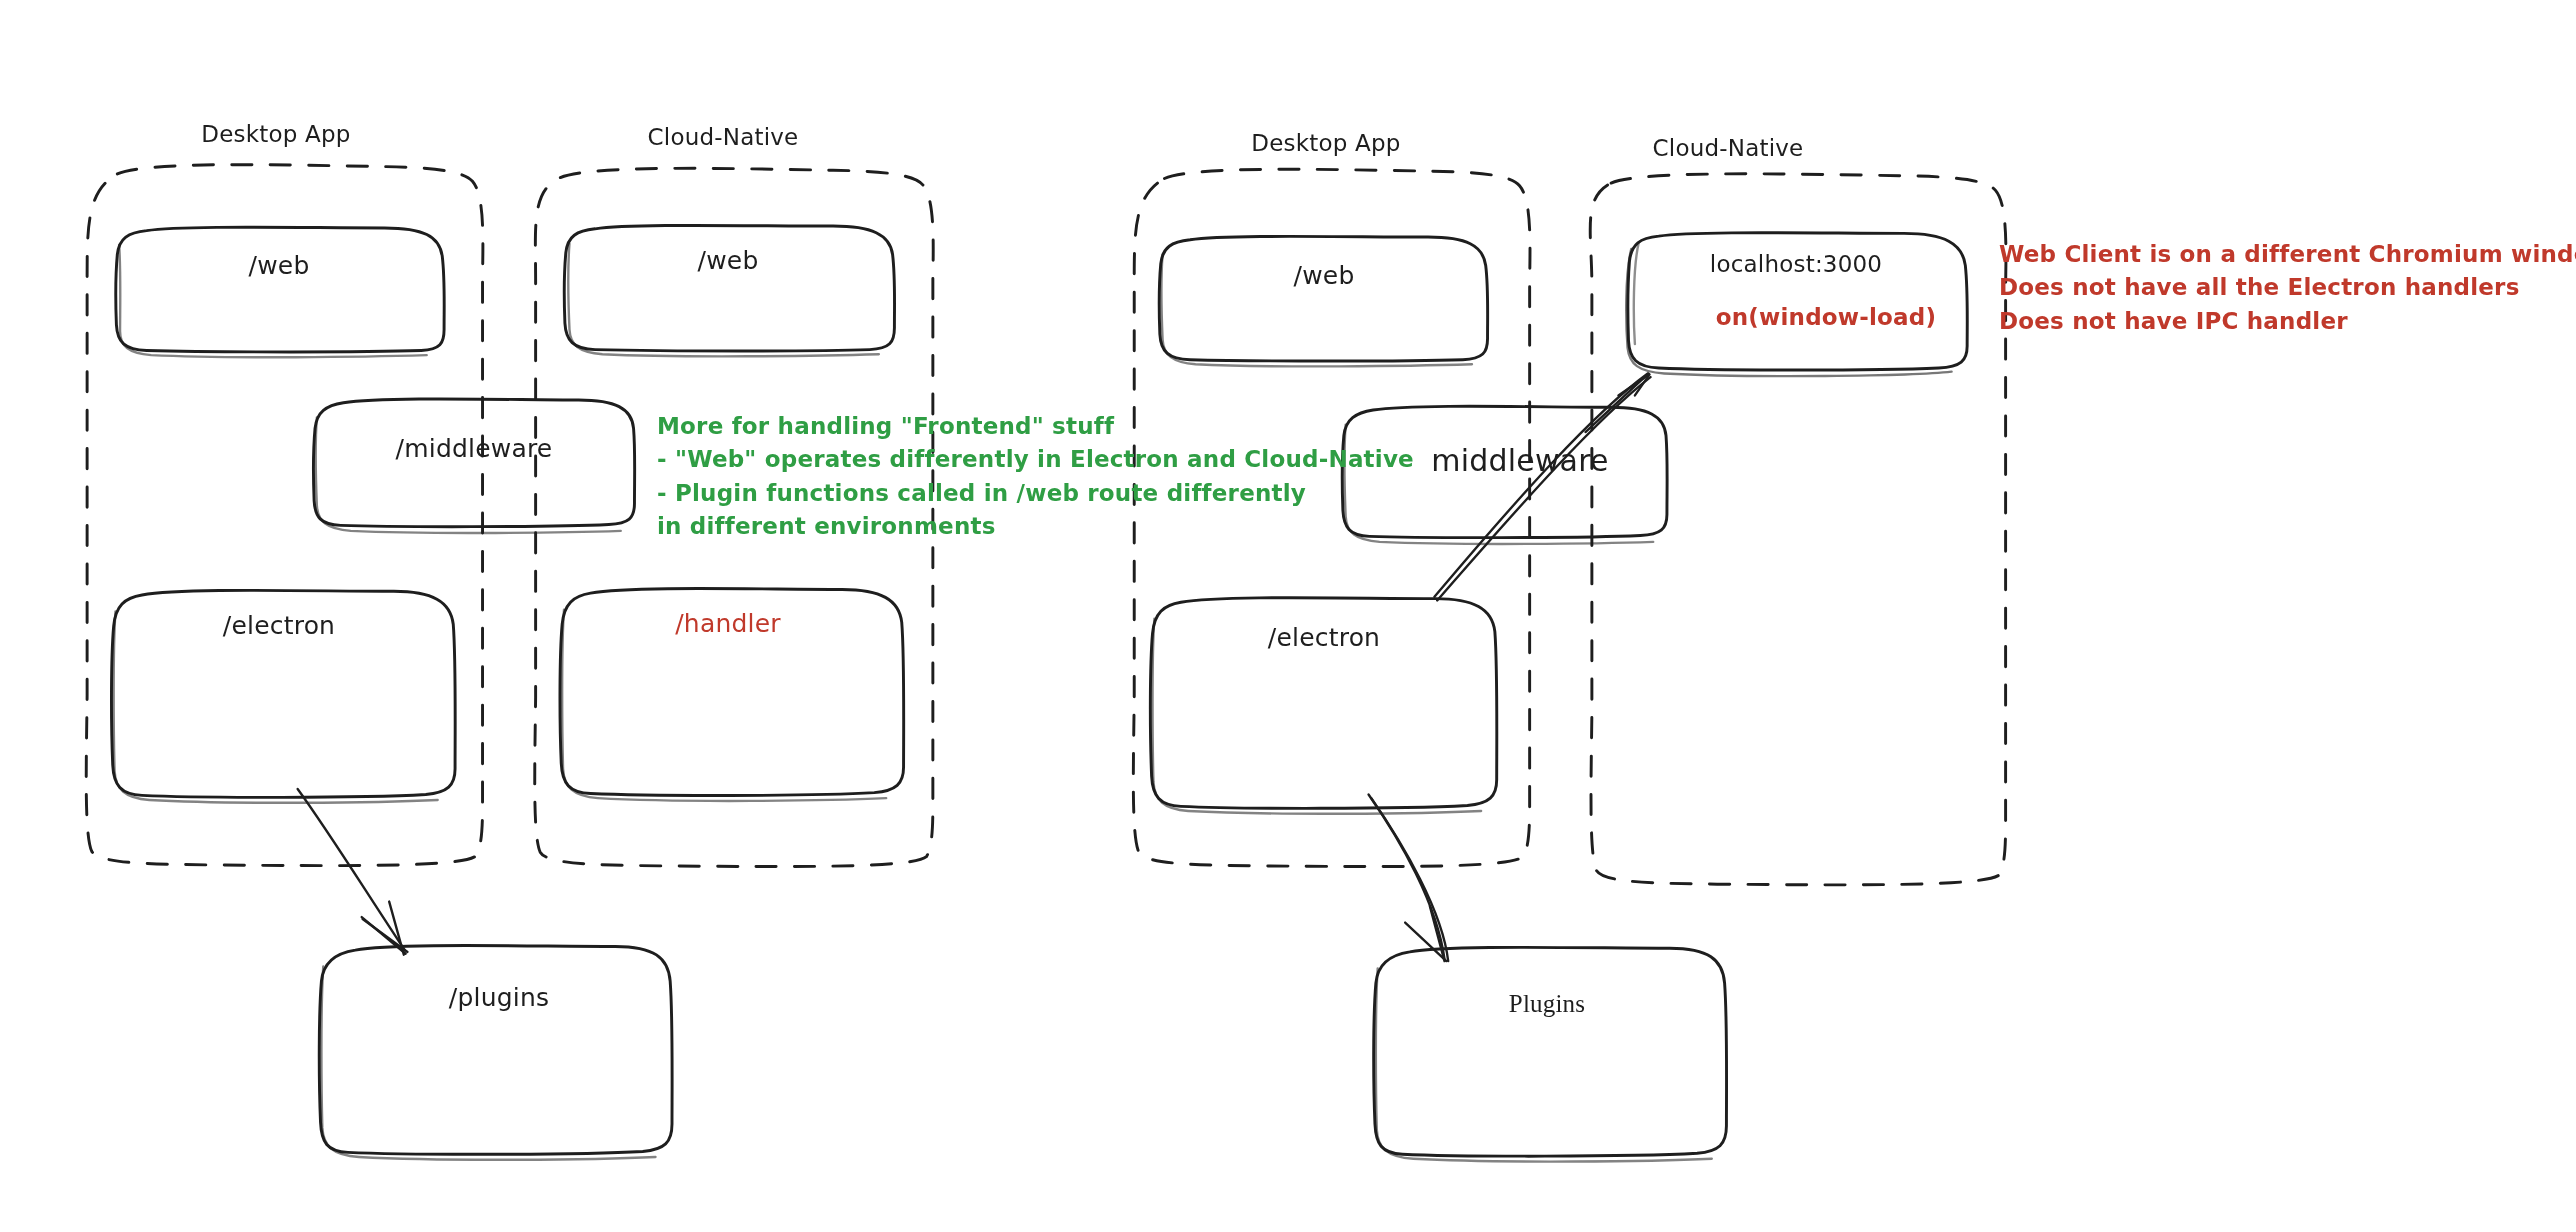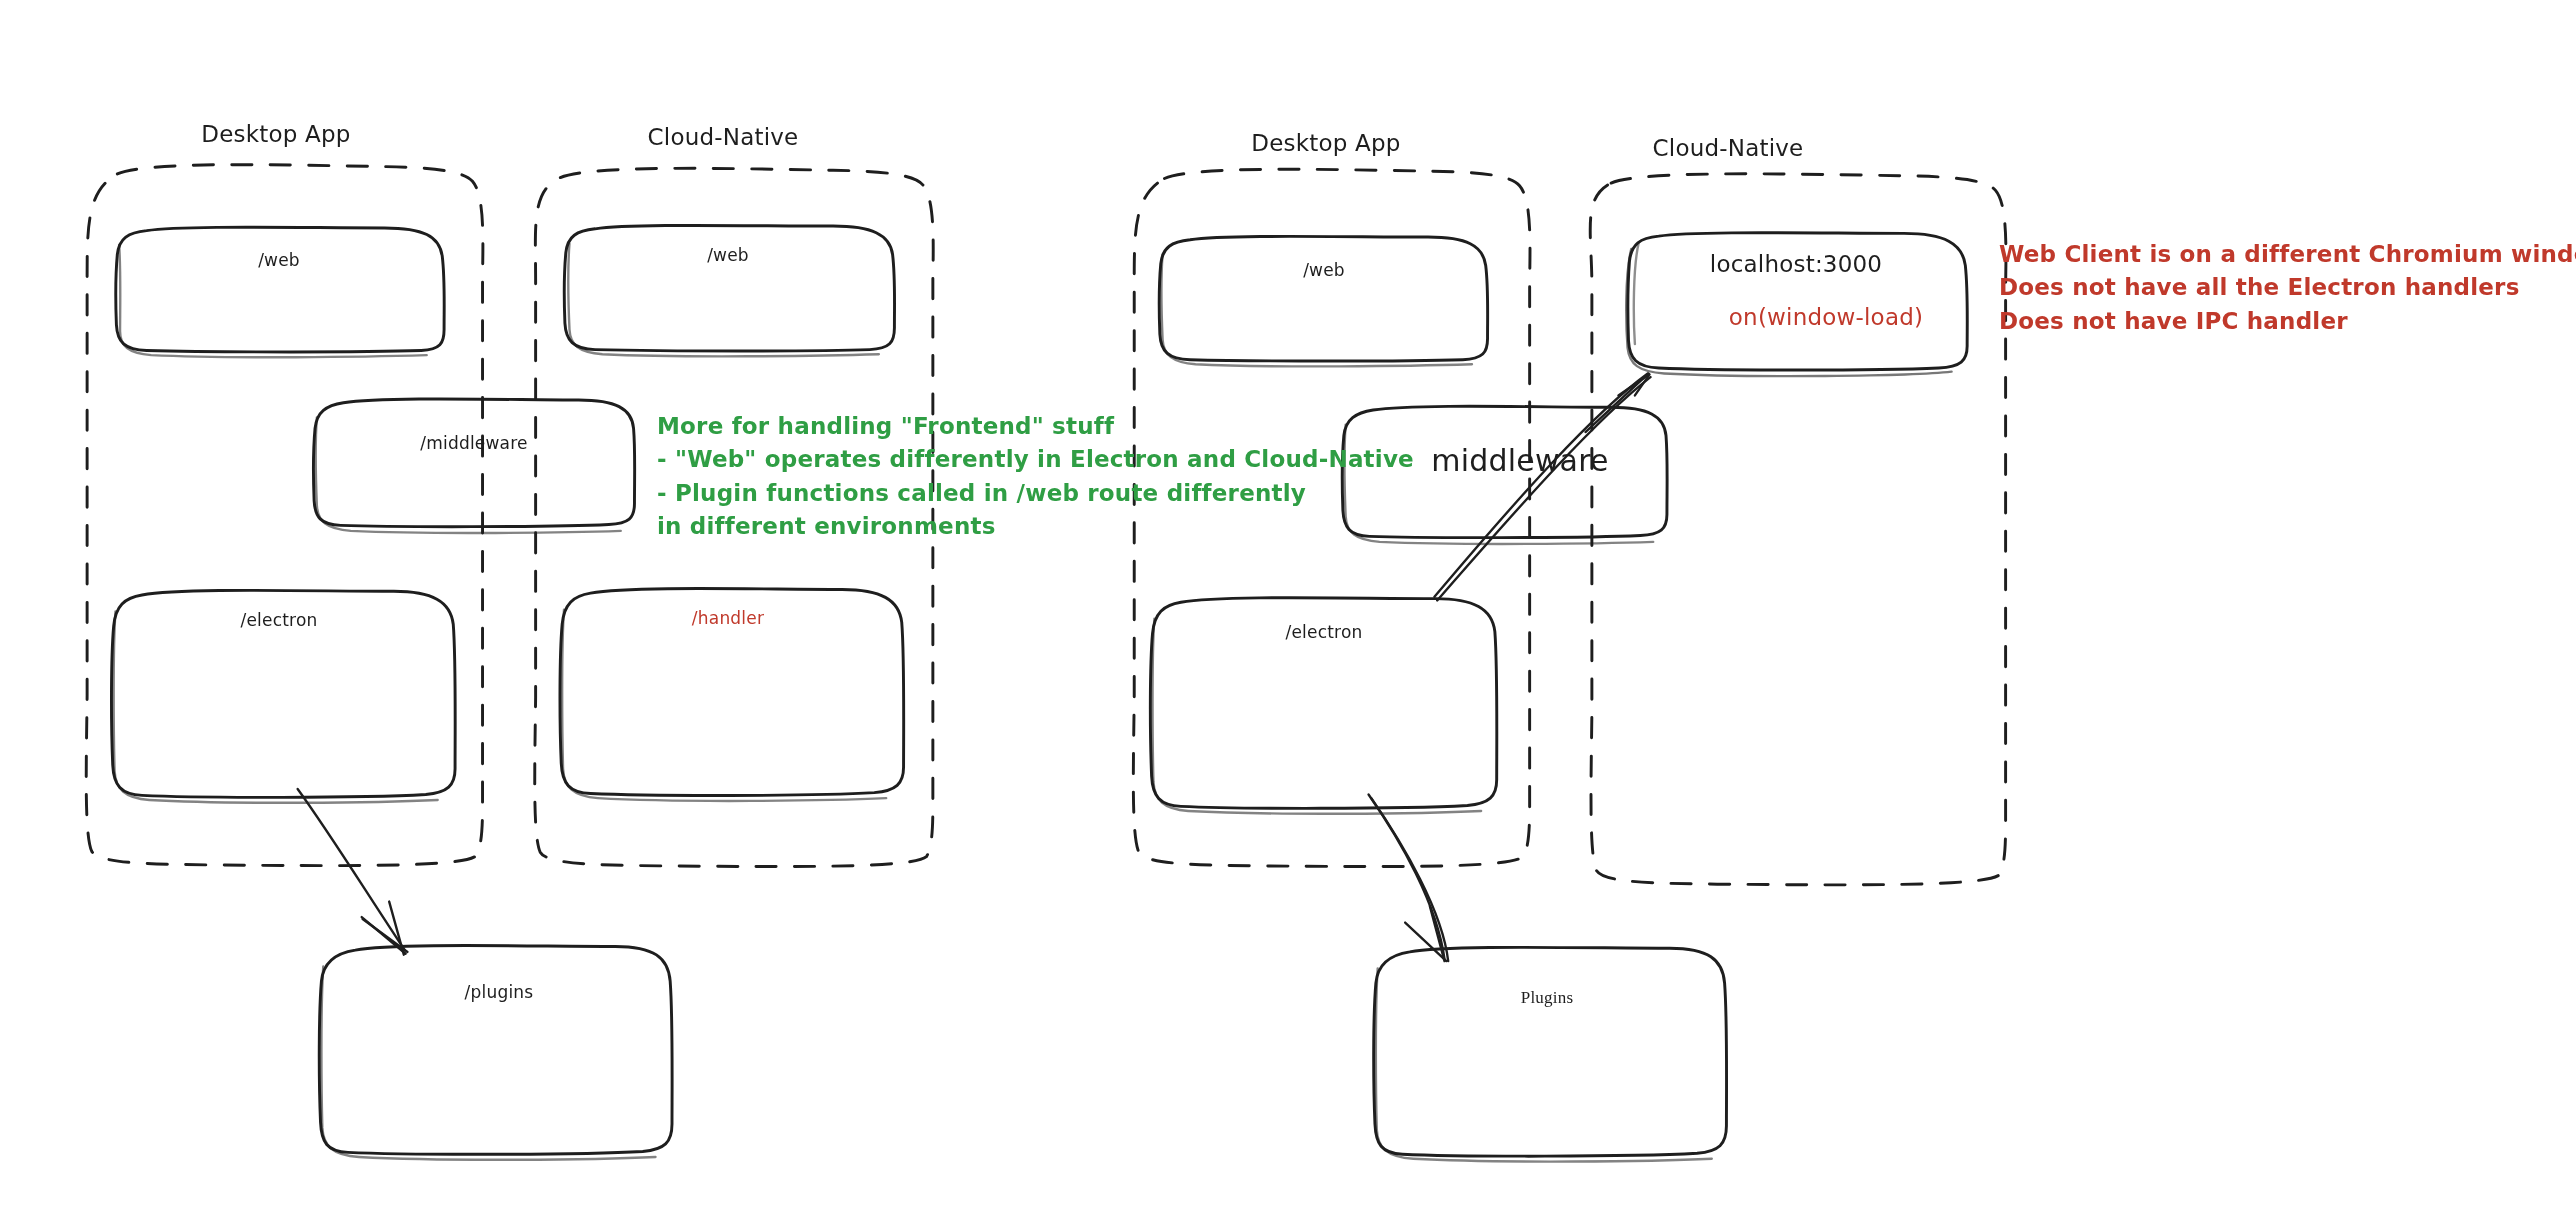--- a/index.html
+++ b/index.html
@@ -56,21 +56,21 @@
     white-space: pre;
     line-height: 1.34;
     letter-spacing: 0.2px;
   }
   .group-title {
     font-size: 23px;
     text-align: center;
     transform: translateX(-50%);
   }
   .box-label {
-    font-size: 17px;
+    font-size: 25px;
     text-align: center;
     transform: translateX(-50%);
   }
   .box-label.small {
     font-size: 30px;
   }
   .box-label.big {
     font-size: 23px;
   }
   .note {
@@ -78,20 +78,21 @@
     line-height: 1.45;
     font-weight: bold;
   }
   .note.green { color: #2f9e44; }
   .note.red   { color: #c0392b; }
   .sub-red {
     color: #c0392b;
     font-size: 23px;
     text-align: center;
     transform: translateX(-50%);
+    font-weight: bold;
   }
 </style>
 </head>
 <body>
 
 <div id="canvas-root">
 
   <svg id="sketch" viewBox="0 0 2814 1346">
 
     <g>

